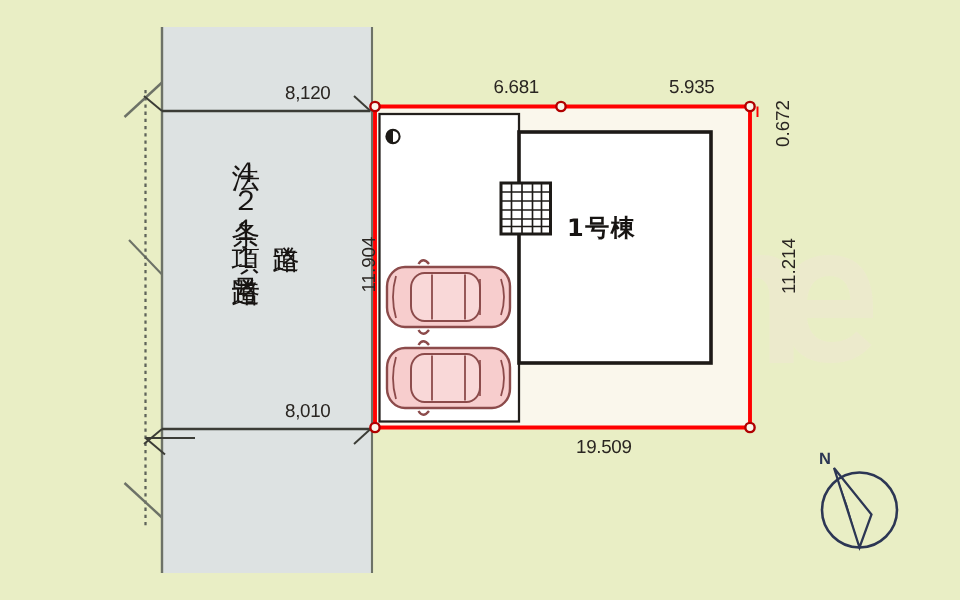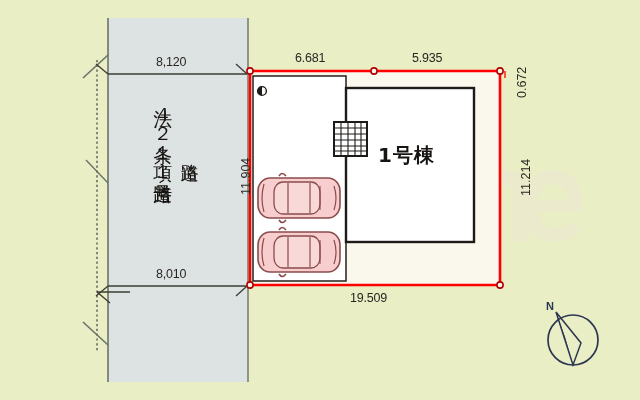--- a/index.html
+++ b/index.html
@@ -28,41 +28,42 @@
   .lbl {
     position: absolute;
     color: #231f1c;
     white-space: nowrap;
     line-height: 1;
   }
   .dim {
     font-size: 12.5px;
     letter-spacing: -0.2px;
     color: #2a2622;
+    margin-left: 34px;
   }
   .dim-v {
     font-size: 12.5px;
     color: #2a2622;
     transform-origin: 0 0;
     transform: rotate(-90deg);
   }
   .vtext {
     position: absolute;
     writing-mode: vertical-rl;
     text-orientation: upright;
     font-size: 19px;
     line-height: 1.04;
     letter-spacing: 0px;
     font-weight: 500;
     color: #171412;
     font-family: "DejaVu Sans", "Liberation Sans", sans-serif;
   }
   .bldg-label {
     position: absolute;
-    font-size: 20px;
+    font-size: 16px;
     font-weight: 600;
     color: #171412;
     font-family: "DejaVu Sans", "Liberation Sans", sans-serif;
     letter-spacing: 1px;
   }
   .compass-n {
     position: absolute;
     font-size: 11px;
     color: #2c3654;
     font-weight: 600;

